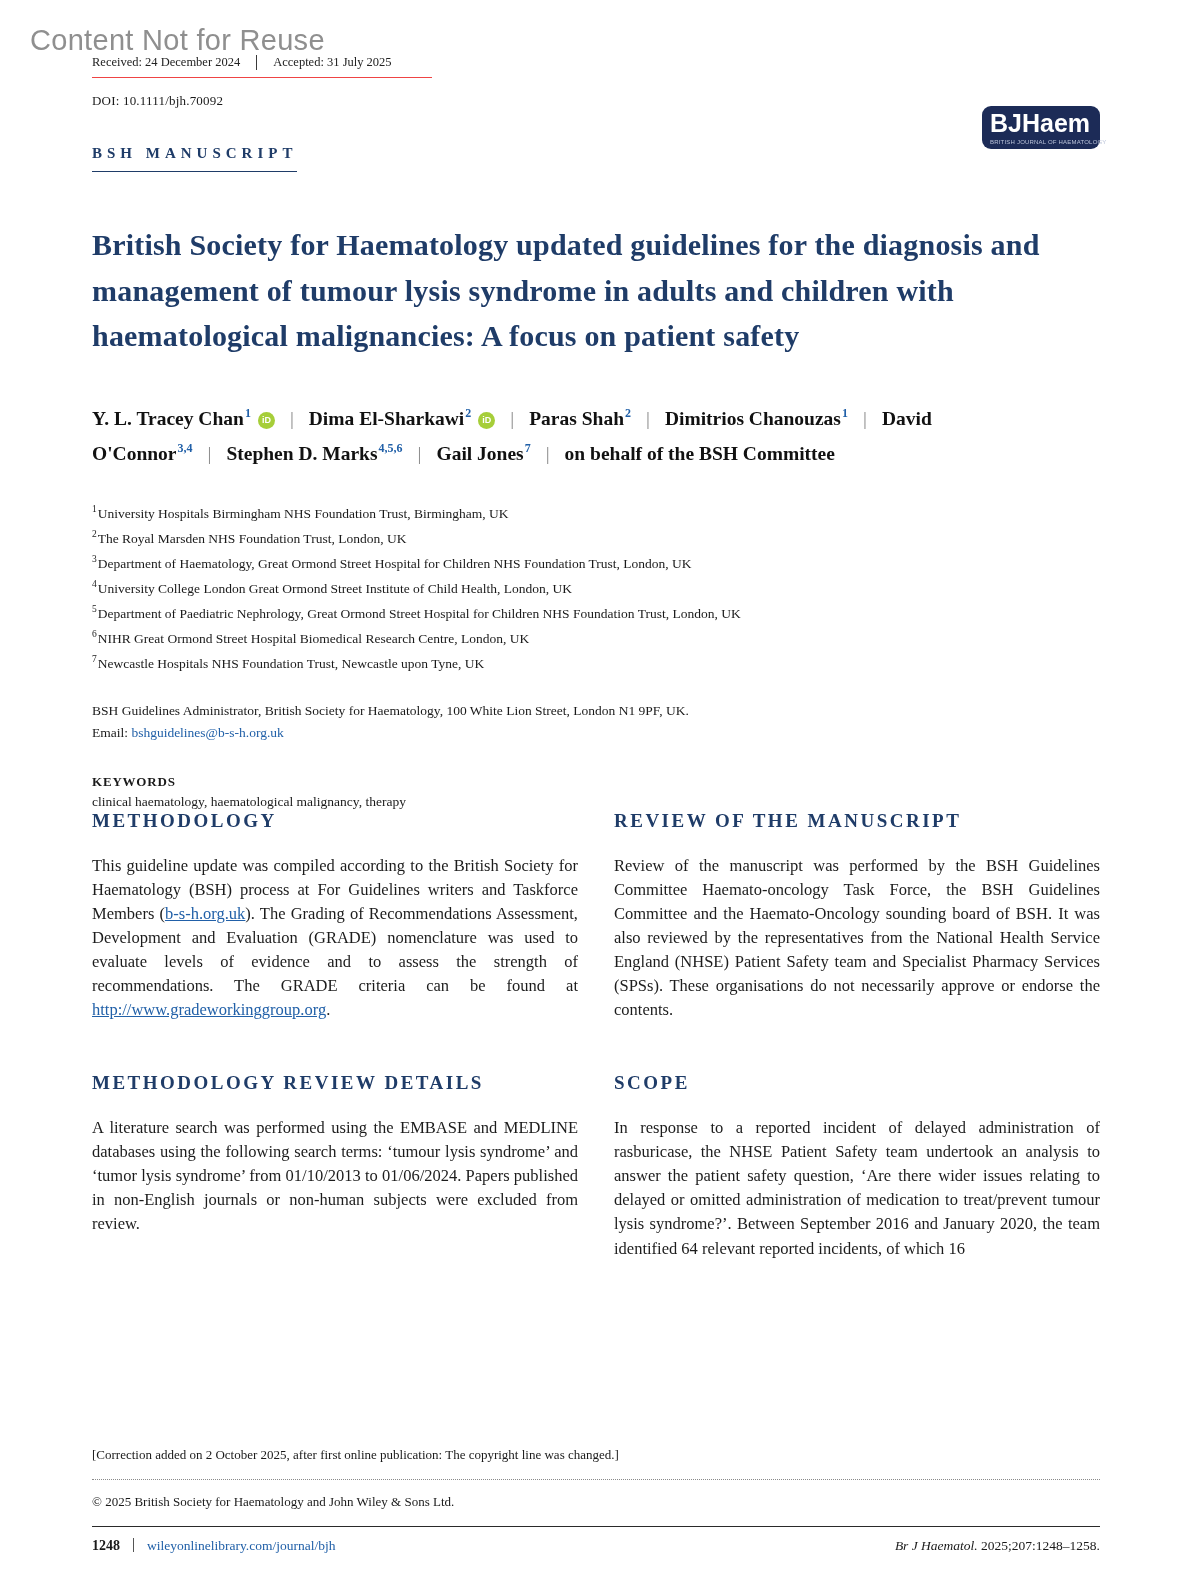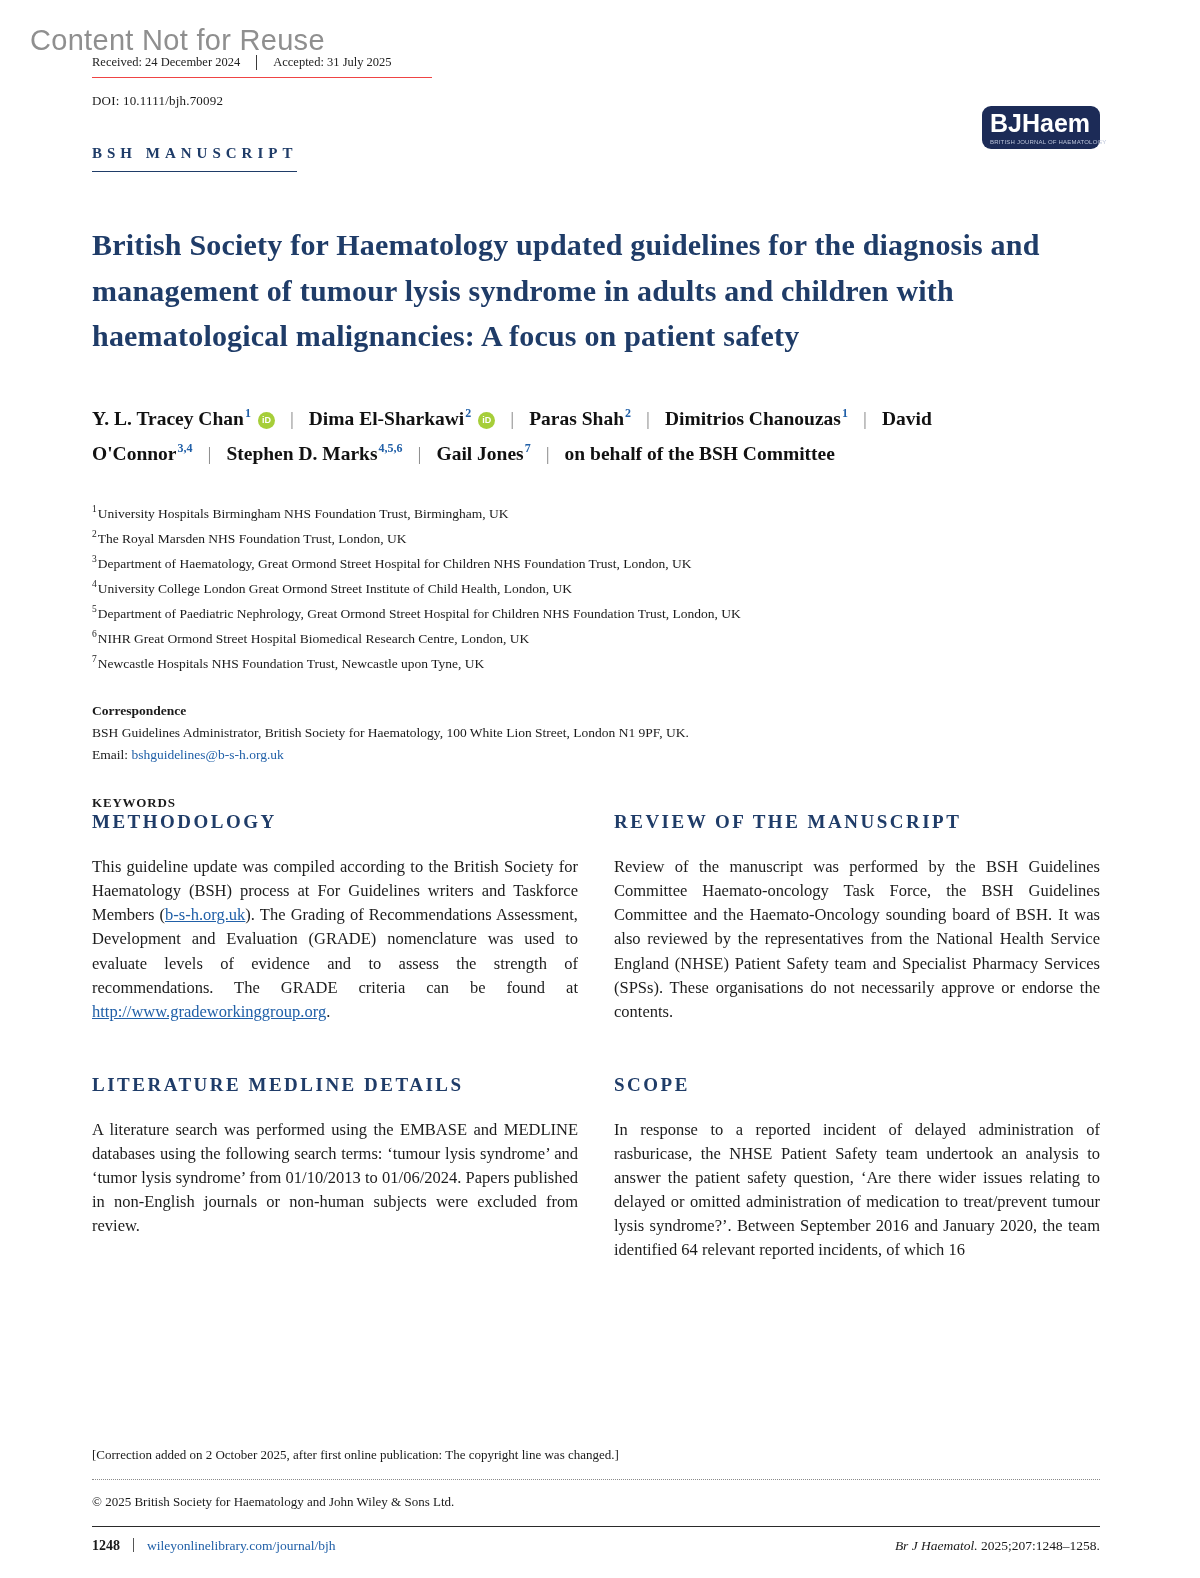--- a/index.html
+++ b/index.html
@@ -216,36 +216,36 @@
       <div class="aff"><sup>1</sup><span>University Hospitals Birmingham NHS Foundation Trust, Birmingham, UK</span></div>
       <div class="aff"><sup>2</sup><span>The Royal Marsden NHS Foundation Trust, London, UK</span></div>
       <div class="aff"><sup>3</sup><span>Department of Haematology, Great Ormond Street Hospital for Children NHS Foundation Trust, London, UK</span></div>
       <div class="aff"><sup>4</sup><span>University College London Great Ormond Street Institute of Child Health, London, UK</span></div>
       <div class="aff"><sup>5</sup><span>Department of Paediatric Nephrology, Great Ormond Street Hospital for Children NHS Foundation Trust, London, UK</span></div>
       <div class="aff"><sup>6</sup><span>NIHR Great Ormond Street Hospital Biomedical Research Centre, London, UK</span></div>
       <div class="aff"><sup>7</sup><span>Newcastle Hospitals NHS Foundation Trust, Newcastle upon Tyne, UK</span></div>
     </div>
 
     <div class="corr">
-      <div class="corr-head">Correspondence</div>
       <div>BSH Guidelines Administrator, British Society for Haematology, 100 White Lion Street, London N1 9PF, UK.</div>
       <div><span>Email: </span><a class="link">bshguidelines@b-s-h.org.uk</a></div>
     </div>
 
     <div class="keywords">
       <div class="kw-head">KEYWORDS</div>
+      <div class="kw-text">clinical haematology, haematological malignancy, therapy</div>
     </div>
 
     <div class="columns">
 
       <div class="col">
         <h2 class="section-heading">METHODOLOGY</h2>
         <p class="body-text"><span>This guideline update was compiled according to the British Society for Haematology (BSH) process at For Guidelines writers and Taskforce Members (</span><a class="link">b-s-h.org.uk</a><span>). The Grading of Recommendations Assessment, Development and Evaluation (GRADE) nomenclature was used to evaluate levels of evidence and to assess the strength of recommendations. The GRADE criteria can be found at </span><a class="link">http://www.gradeworkinggroup.org</a><span>.</span></p>
 
-        <h2 class="section-heading second">LITERATURE MEDLINE DETAILS</h2>
+        <h2 class="section-heading second">METHODOLOGY REVIEW DETAILS</h2>
         <p class="body-text">A literature search was performed using the EMBASE and MEDLINE databases using the following search terms: ‘tumour lysis syndrome’ and ‘tumor lysis syndrome’ from 01/10/2013 to 01/06/2024. Papers published in non-English journals or non-human subjects were excluded from review.</p>
       </div>
 
       <div class="col">
         <h2 class="section-heading">REVIEW OF THE MANUSCRIPT</h2>
         <p class="body-text">Review of the manuscript was performed by the BSH Guidelines Committee Haemato-oncology Task Force, the BSH Guidelines Committee and the Haemato-Oncology sounding board of BSH. It was also reviewed by the representatives from the National Health Service England (NHSE) Patient Safety team and Specialist Pharmacy Services (SPSs). These organisations do not necessarily approve or endorse the contents.</p>
 
         <h2 class="section-heading second">SCOPE</h2>
         <p class="body-text">In response to a reported incident of delayed administration of rasburicase, the NHSE Patient Safety team undertook an analysis to answer the patient safety question, ‘Are there wider issues relating to delayed or omitted administration of medication to treat/prevent tumour lysis syndrome?’. Between September 2016 and January 2020, the team identified 64 relevant reported incidents, of which 16</p>
       </div>

